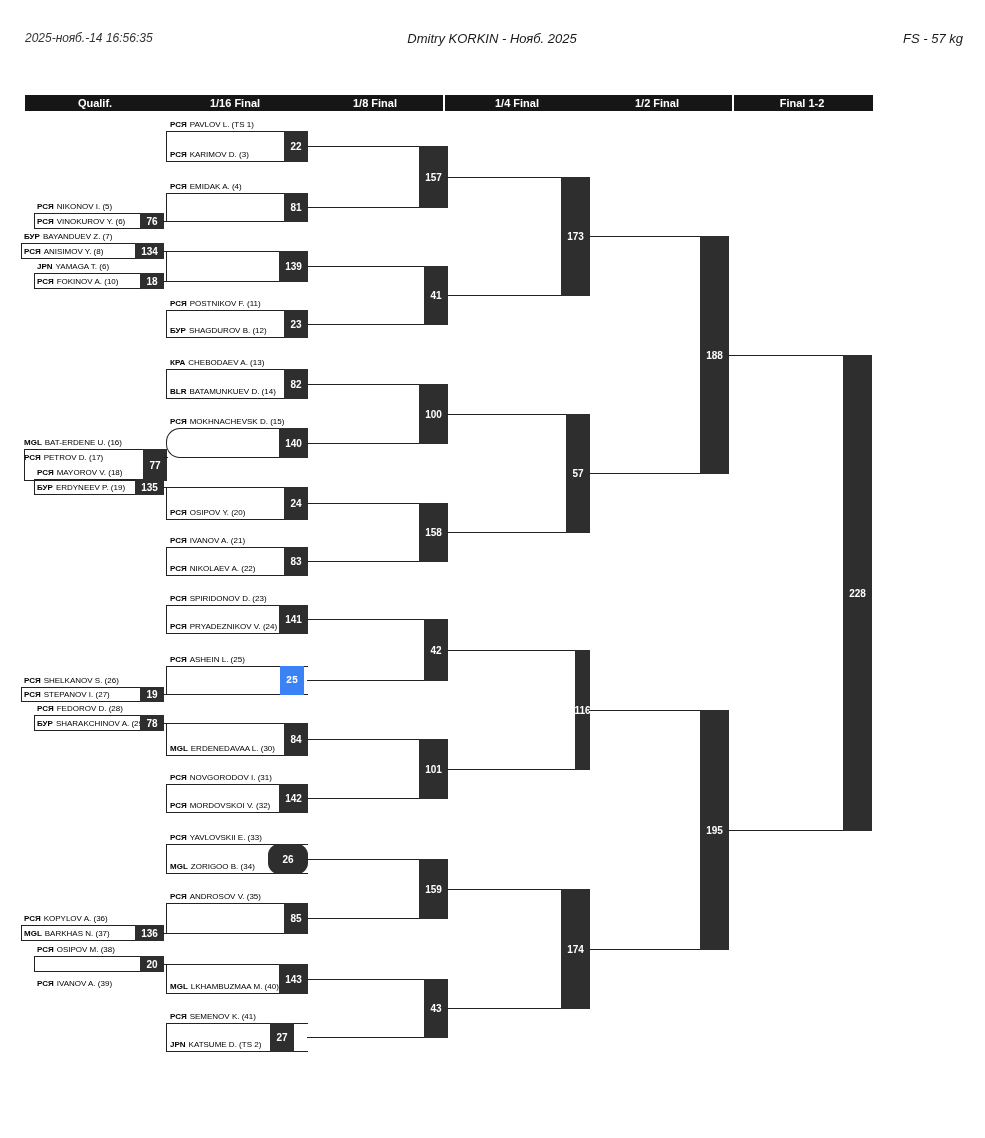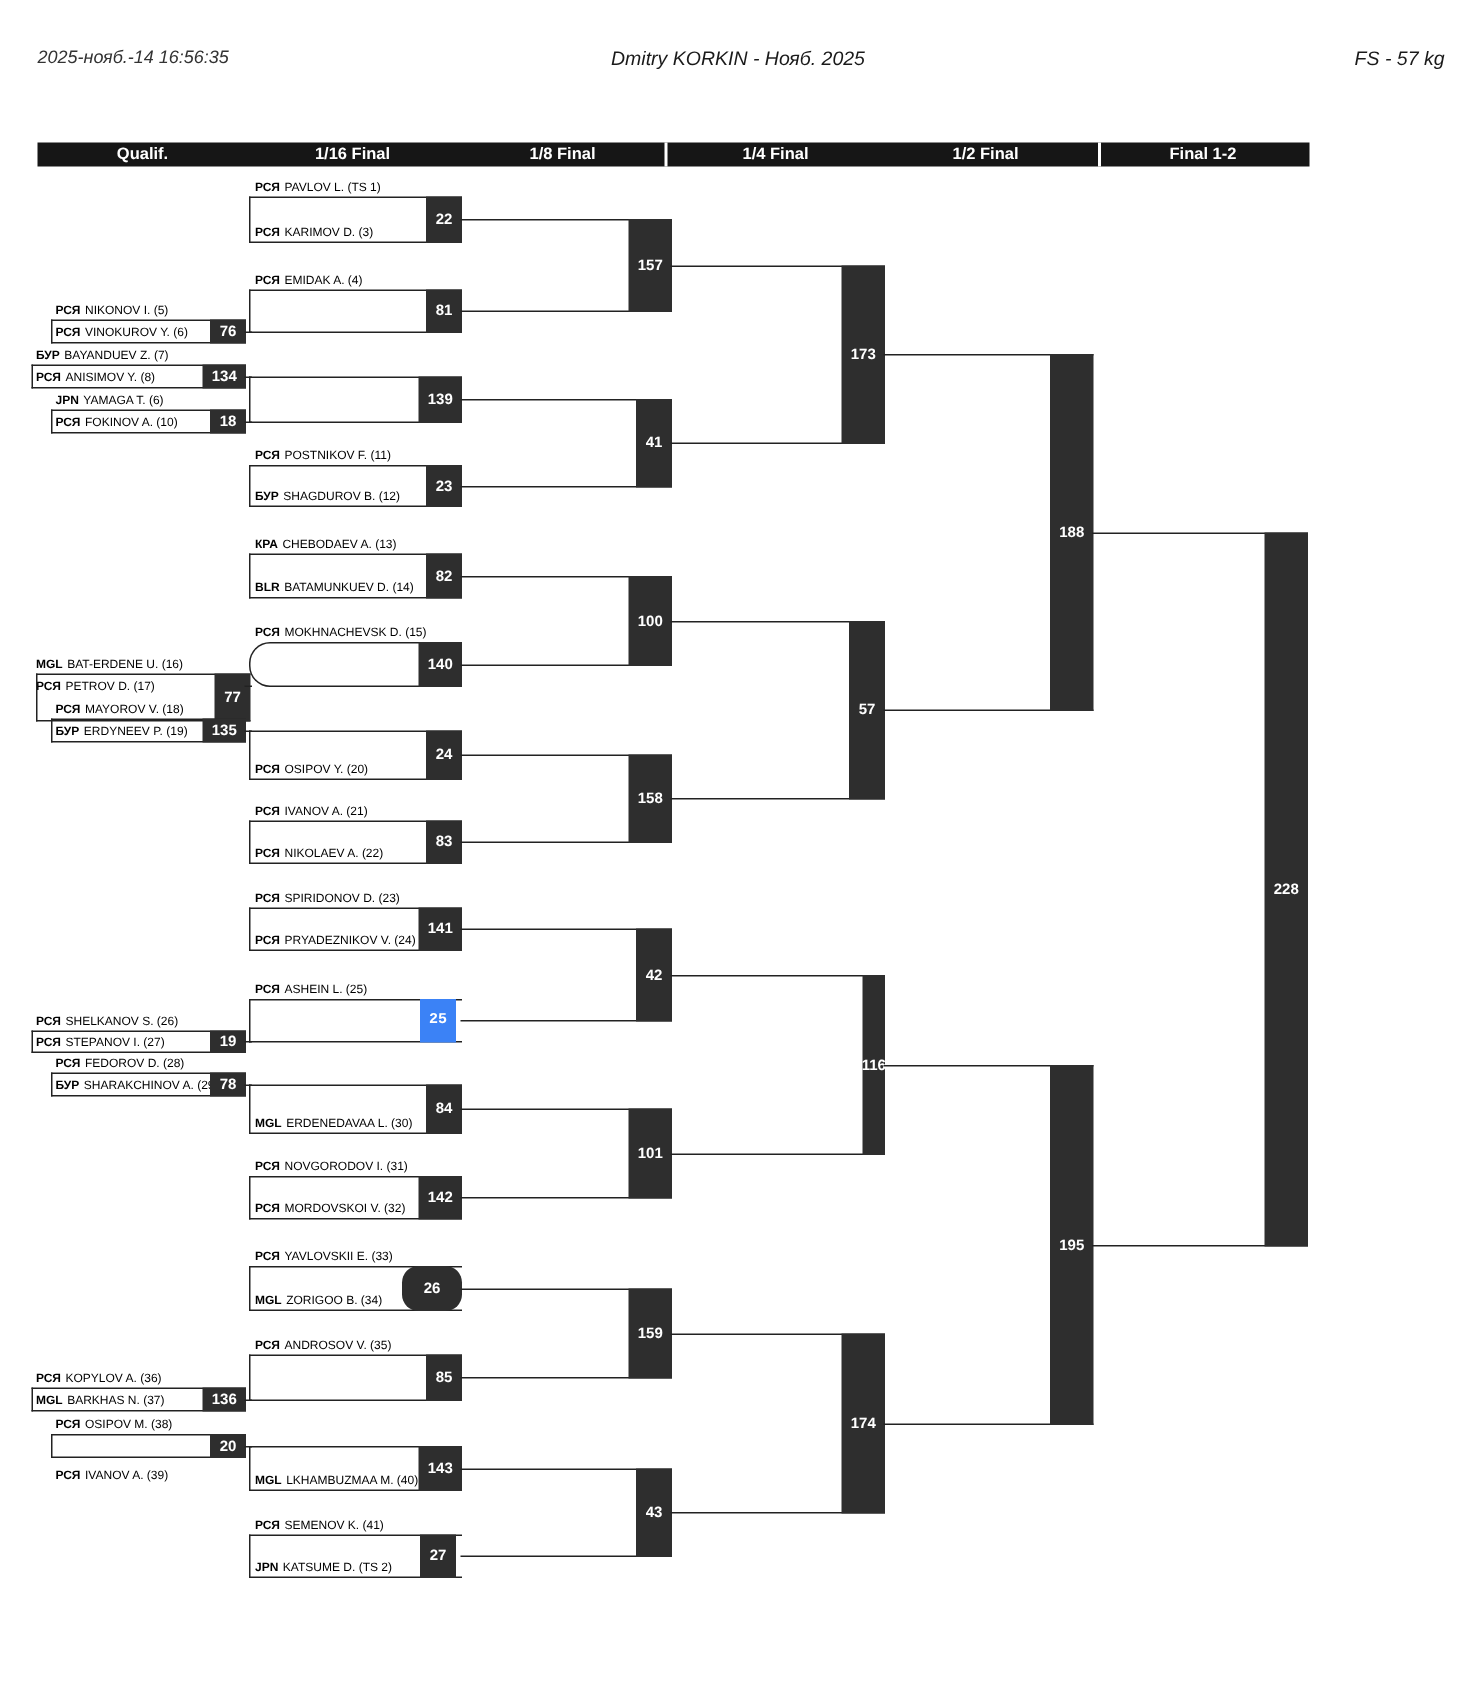--- a/index.html
+++ b/index.html
@@ -154,21 +154,21 @@
       <div class="mframe" style="left: 166px; top: 903px; width: 142px; height: 31px; border-top: 1px solid rgb(34, 34, 34); border-bottom: 1px solid rgb(34, 34, 34); border-left: 1px solid rgb(34, 34, 34);">
         <div class="mbox" style="top: -1px; bottom: -1px; right: 0px; width: 24px; background: rgb(46, 46, 46);">85</div>
       </div>
       <div class="cname" style="left: 170px; top: 981px;"><span class="cc">MGL</span><span>LKHAMBUZMAA M. (40)</span></div>
       <div class="mframe" style="left: 166px; top: 964px; width: 142px; height: 30px; border-top: 1px solid rgb(34, 34, 34); border-bottom: 1px solid rgb(34, 34, 34); border-left: 1px solid rgb(34, 34, 34);">
         <div class="mbox" style="top: -1px; bottom: -1px; right: 0px; width: 29px; background: rgb(46, 46, 46);">143</div>
       </div>
       <div class="cname" style="left: 170px; top: 1011px;"><span class="cc">РСЯ</span><span>SEMENOV K. (41)</span></div>
       <div class="cname" style="left: 170px; top: 1039px;"><span class="cc">JPN</span><span>KATSUME D. (TS 2)</span></div>
       <div class="mframe" style="left: 166px; top: 1023px; width: 142px; height: 29px; border-top: 1px solid rgb(34, 34, 34); border-bottom: 1px solid rgb(34, 34, 34); border-left: 1px solid rgb(34, 34, 34);">
-        <div class="mbox" style="top: -1px; bottom: -1px; right: 4px; width: 24px; background: rgb(46, 46, 46); margin-left: 45px;">27</div>
+        <div class="mbox" style="top: -1px; bottom: -1px; right: 14px; width: 24px; background: rgb(46, 46, 46); margin-left: 45px;">27</div>
       </div>
       <div class="mframe" style="left: 307px; top: 146px; width: 141px; height: 62px; border-top: 1px solid rgb(34, 34, 34); border-bottom: 1px solid rgb(34, 34, 34);">
         <div class="mbox" style="top: -1px; bottom: -1px; right: 0px; width: 29px; background: rgb(46, 46, 46);">157</div>
       </div>
       <div class="mframe" style="left: 307px; top: 266px; width: 141px; height: 59px; border-top: 1px solid rgb(34, 34, 34); border-bottom: 1px solid rgb(34, 34, 34);">
         <div class="mbox" style="top: -1px; bottom: -1px; right: 0px; width: 24px; background: rgb(46, 46, 46);">41</div>
       </div>
       <div class="mframe" style="left: 307px; top: 384px; width: 141px; height: 60px; border-top: 1px solid rgb(34, 34, 34); border-bottom: 1px solid rgb(34, 34, 34);">
         <div class="mbox" style="top: -1px; bottom: -1px; right: 0px; width: 29px; background: rgb(46, 46, 46);">100</div>
       </div>

